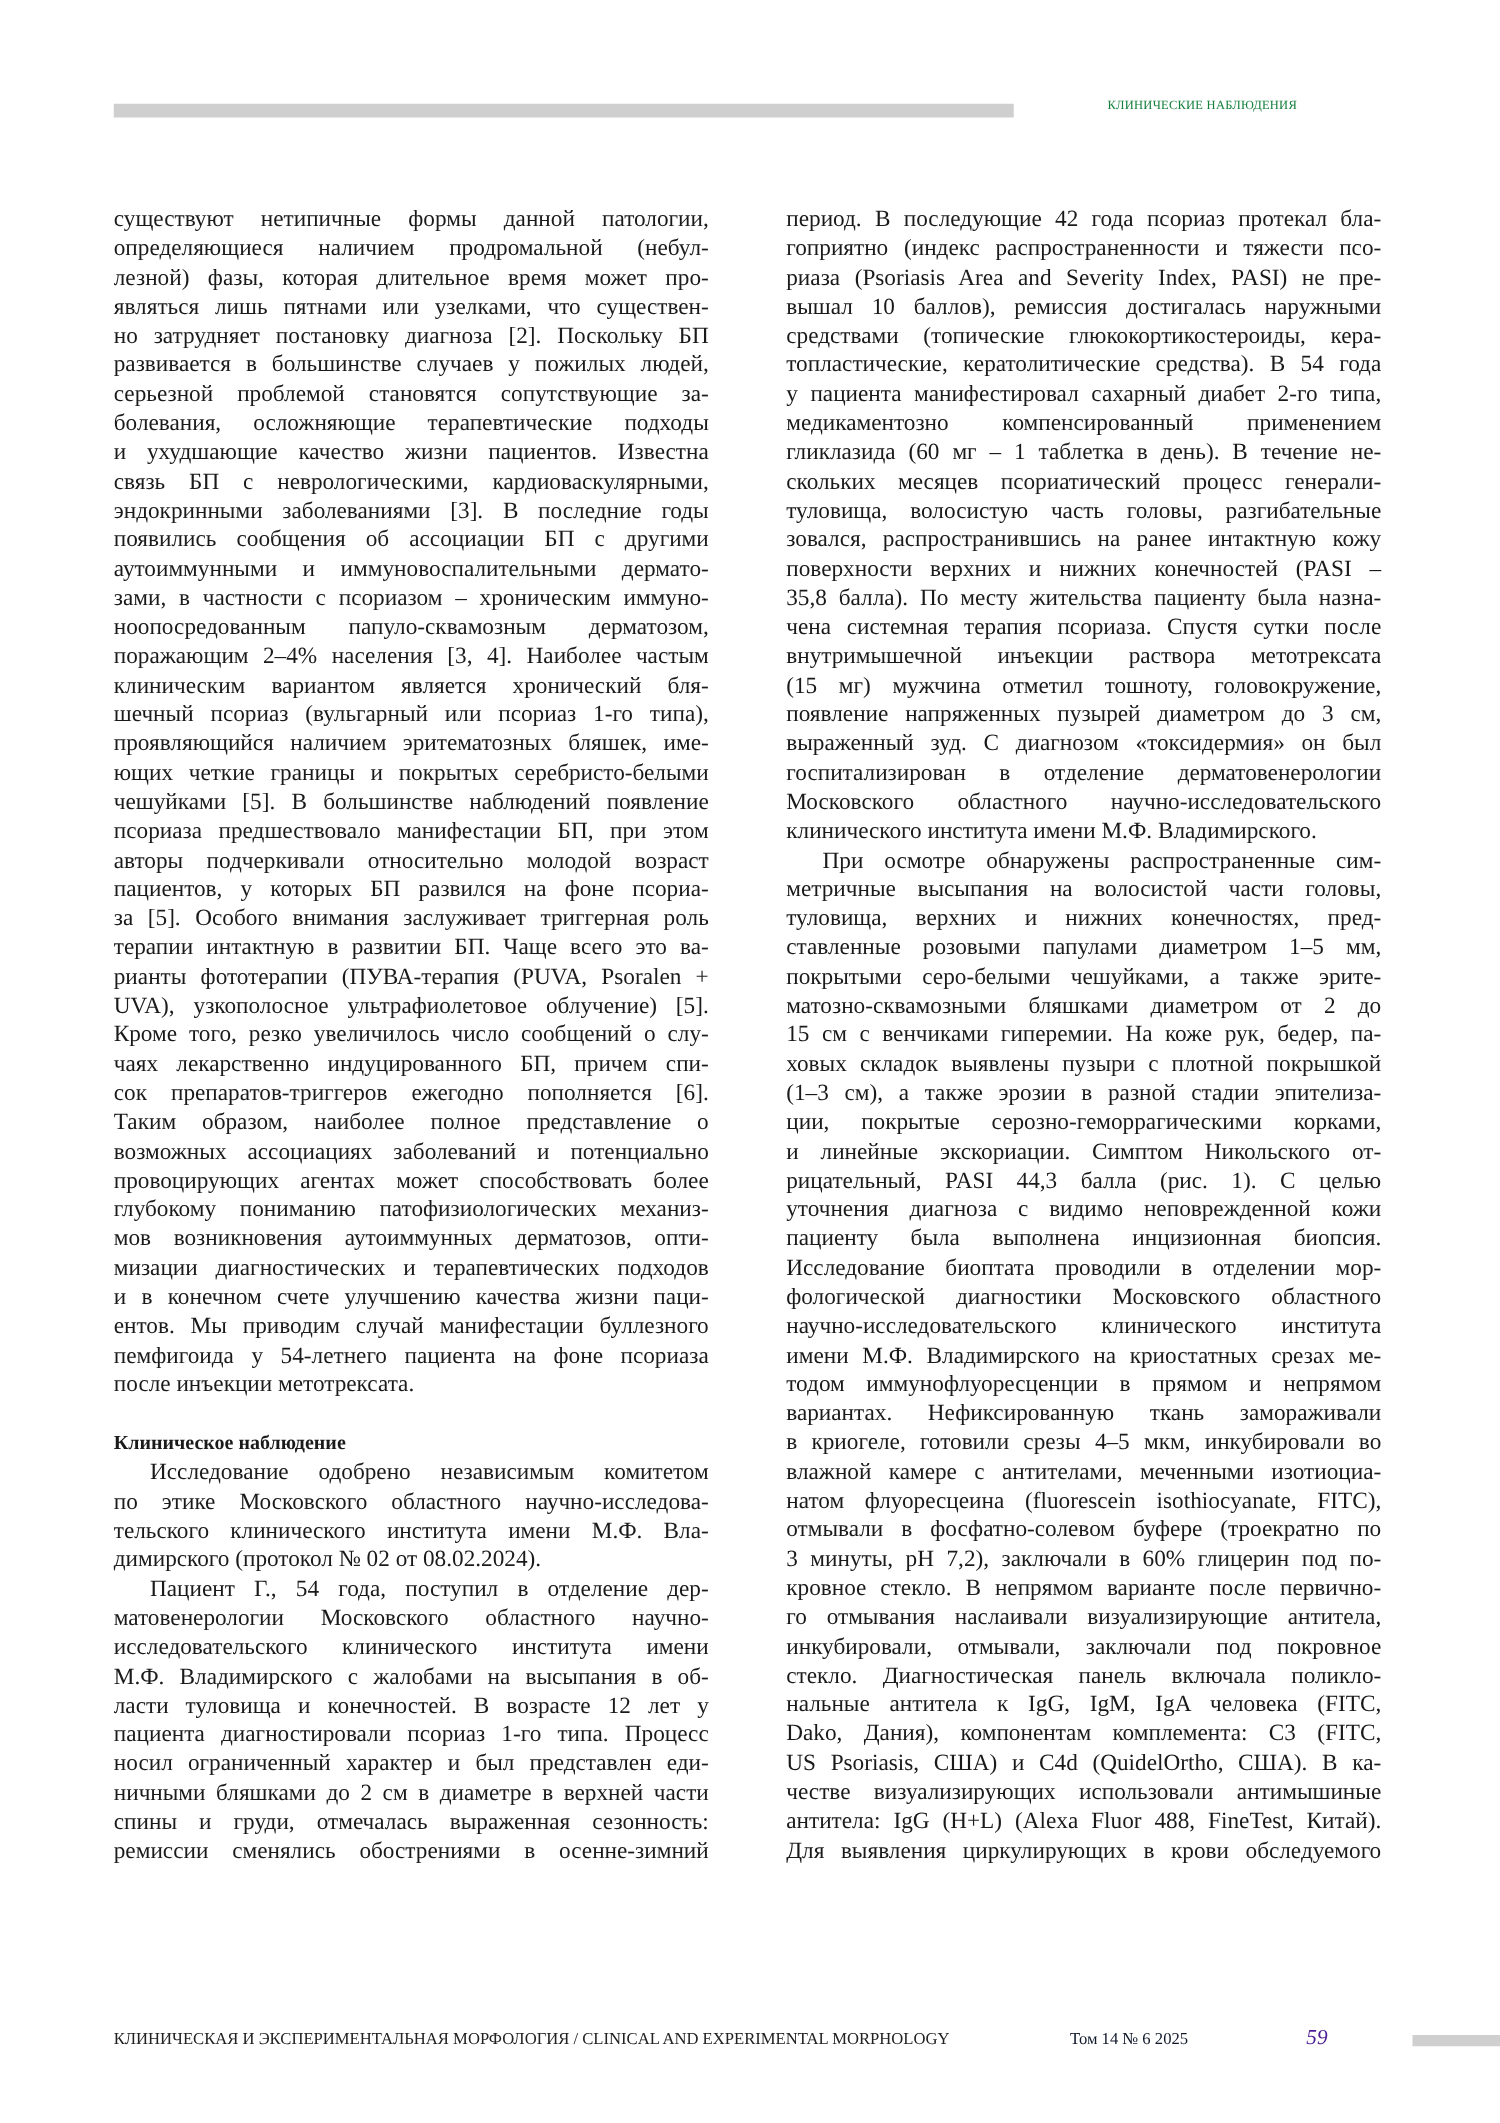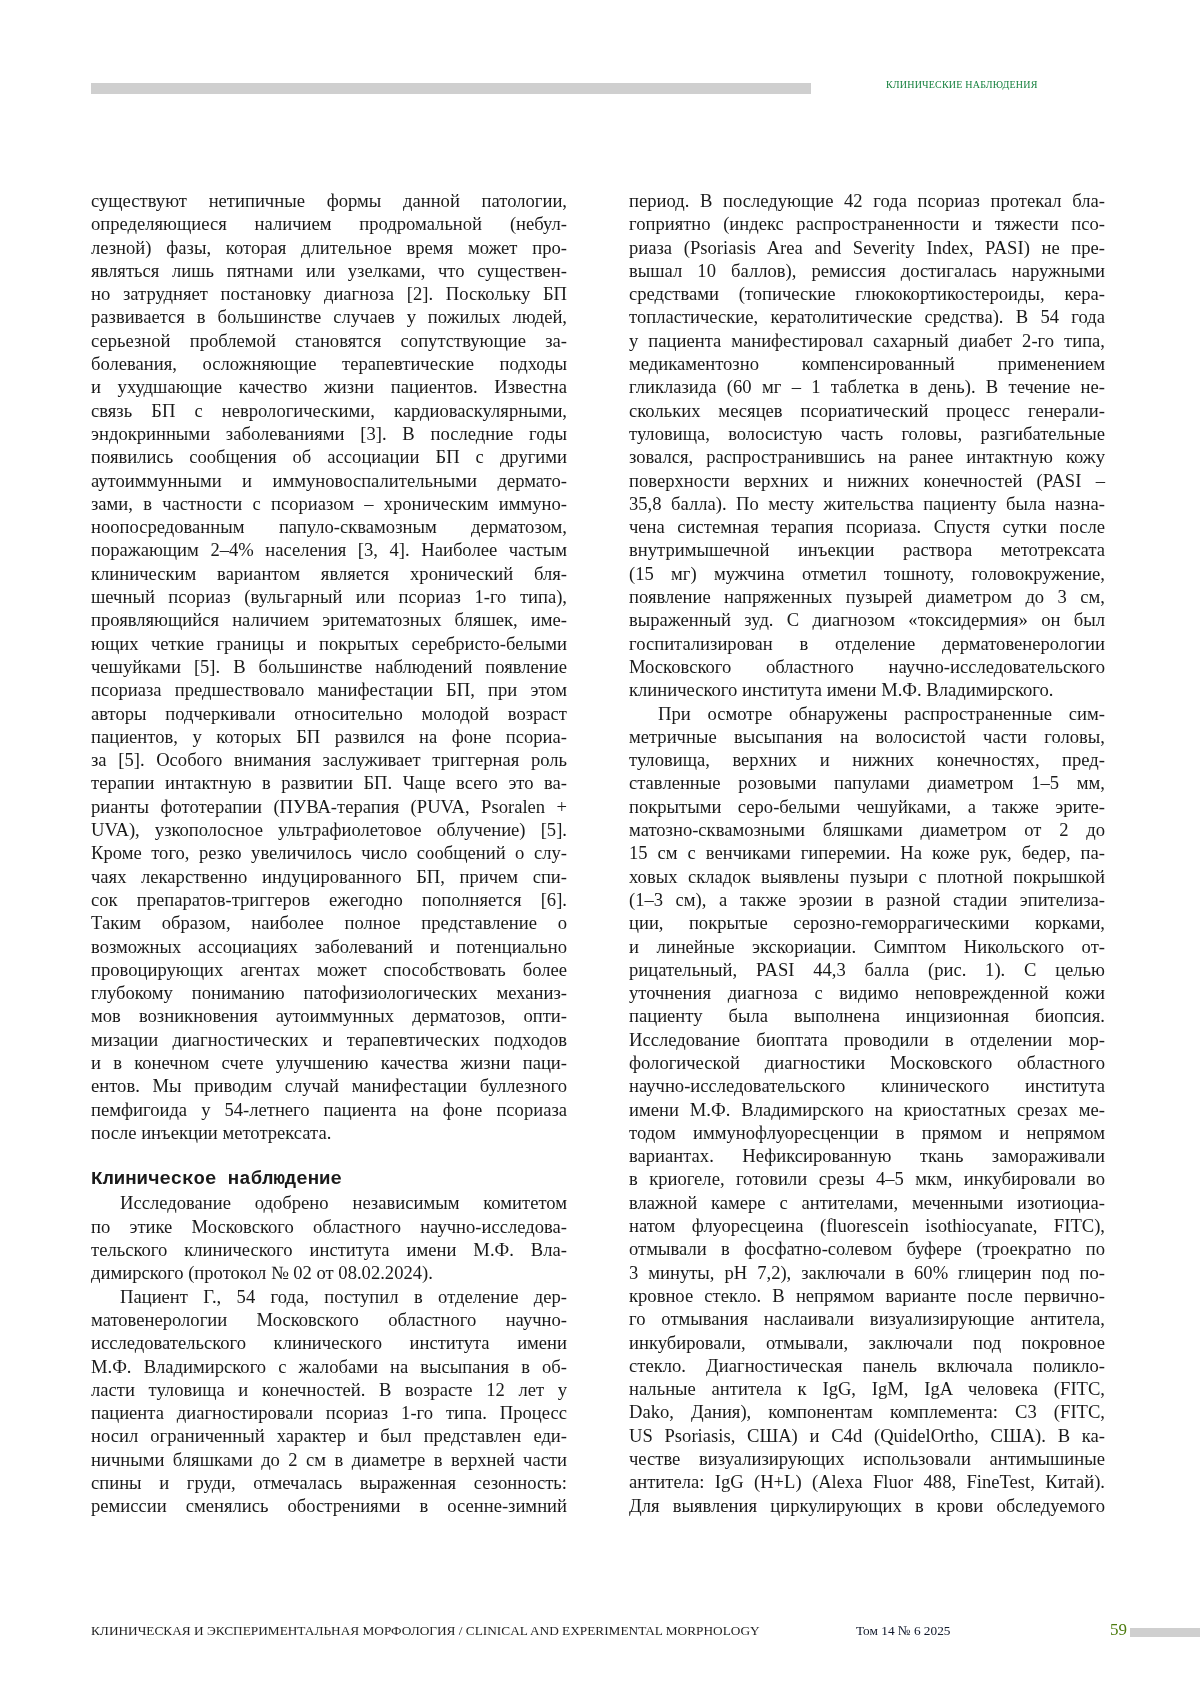--- a/index.html
+++ b/index.html
@@ -2,30 +2,30 @@
 <html><head>
 <meta charset="utf-8">
 <style>
   html, body { margin: 0; padding: 0; background: #ffffff; }
   body { width: 1200px; height: 1698px; position: relative; overflow: hidden;
          font-family: "Liberation Serif", "DejaVu Serif", serif; color: #1a1a1a; }
   .header-bar { position: absolute; left: 91px; top: 83px; width: 720px; height: 11px; background: #cfcfcf; }
   .header-title { position: absolute; left: 886px; top: 79px; font-size: 10px; letter-spacing: 0.2px;
                   white-space: nowrap; color: #15803d; }
   .col { position: absolute; top: 164px; width: 476px; font-size: 18.6px; line-height: 23.3px; text-align: justify;
-         hyphens: manual; margin-top: 25px; }
+         hyphens: manual; }
   .col-left { left: 91px; }
   .col-right { left: 629px; }
-  .col h3 { margin: 24px 0 0 0; font-size: 19px; line-height: 23.3px; font-weight: bold; font-family: Liberation Mono, monospace; }
+  .col h3 { margin: 24px 0 0 0; font-size: 16px; line-height: 23.3px; font-weight: bold; }
   .line { display: block; text-align: justify; text-align-last: justify; white-space: nowrap; }
   .line.last { text-align-last: left; }
   .line.ind { padding-left: 29px; }
   .footer-journal { position: absolute; left: 91px; top: 1623px; font-size: 13.3px; white-space: nowrap; color: #222; }
   .footer-issue { position: absolute; left: 856px; top: 1623px; font-size: 13.3px; white-space: nowrap; color: #0f172a; }
-  .footer-page { position: absolute; left: 1110px; top: 1620px; font-size: 17px; color: #4d7c0f; }
+  .footer-page { position: absolute; left: 1045px; top: 1620px; font-size: 17px; color: #4c1d95; font-style: italic; }
   .footer-bar { position: absolute; left: 1130px; top: 1628px; width: 70px; height: 9px; background: #cfcfcf; }
 </style>
 </head>
 <body>
 
 <div class="header-bar"></div>
 <div class="header-title">КЛИНИЧЕСКИЕ НАБЛЮДЕНИЯ</div>
 
 <div class="col col-left">
   <div id="intro">

